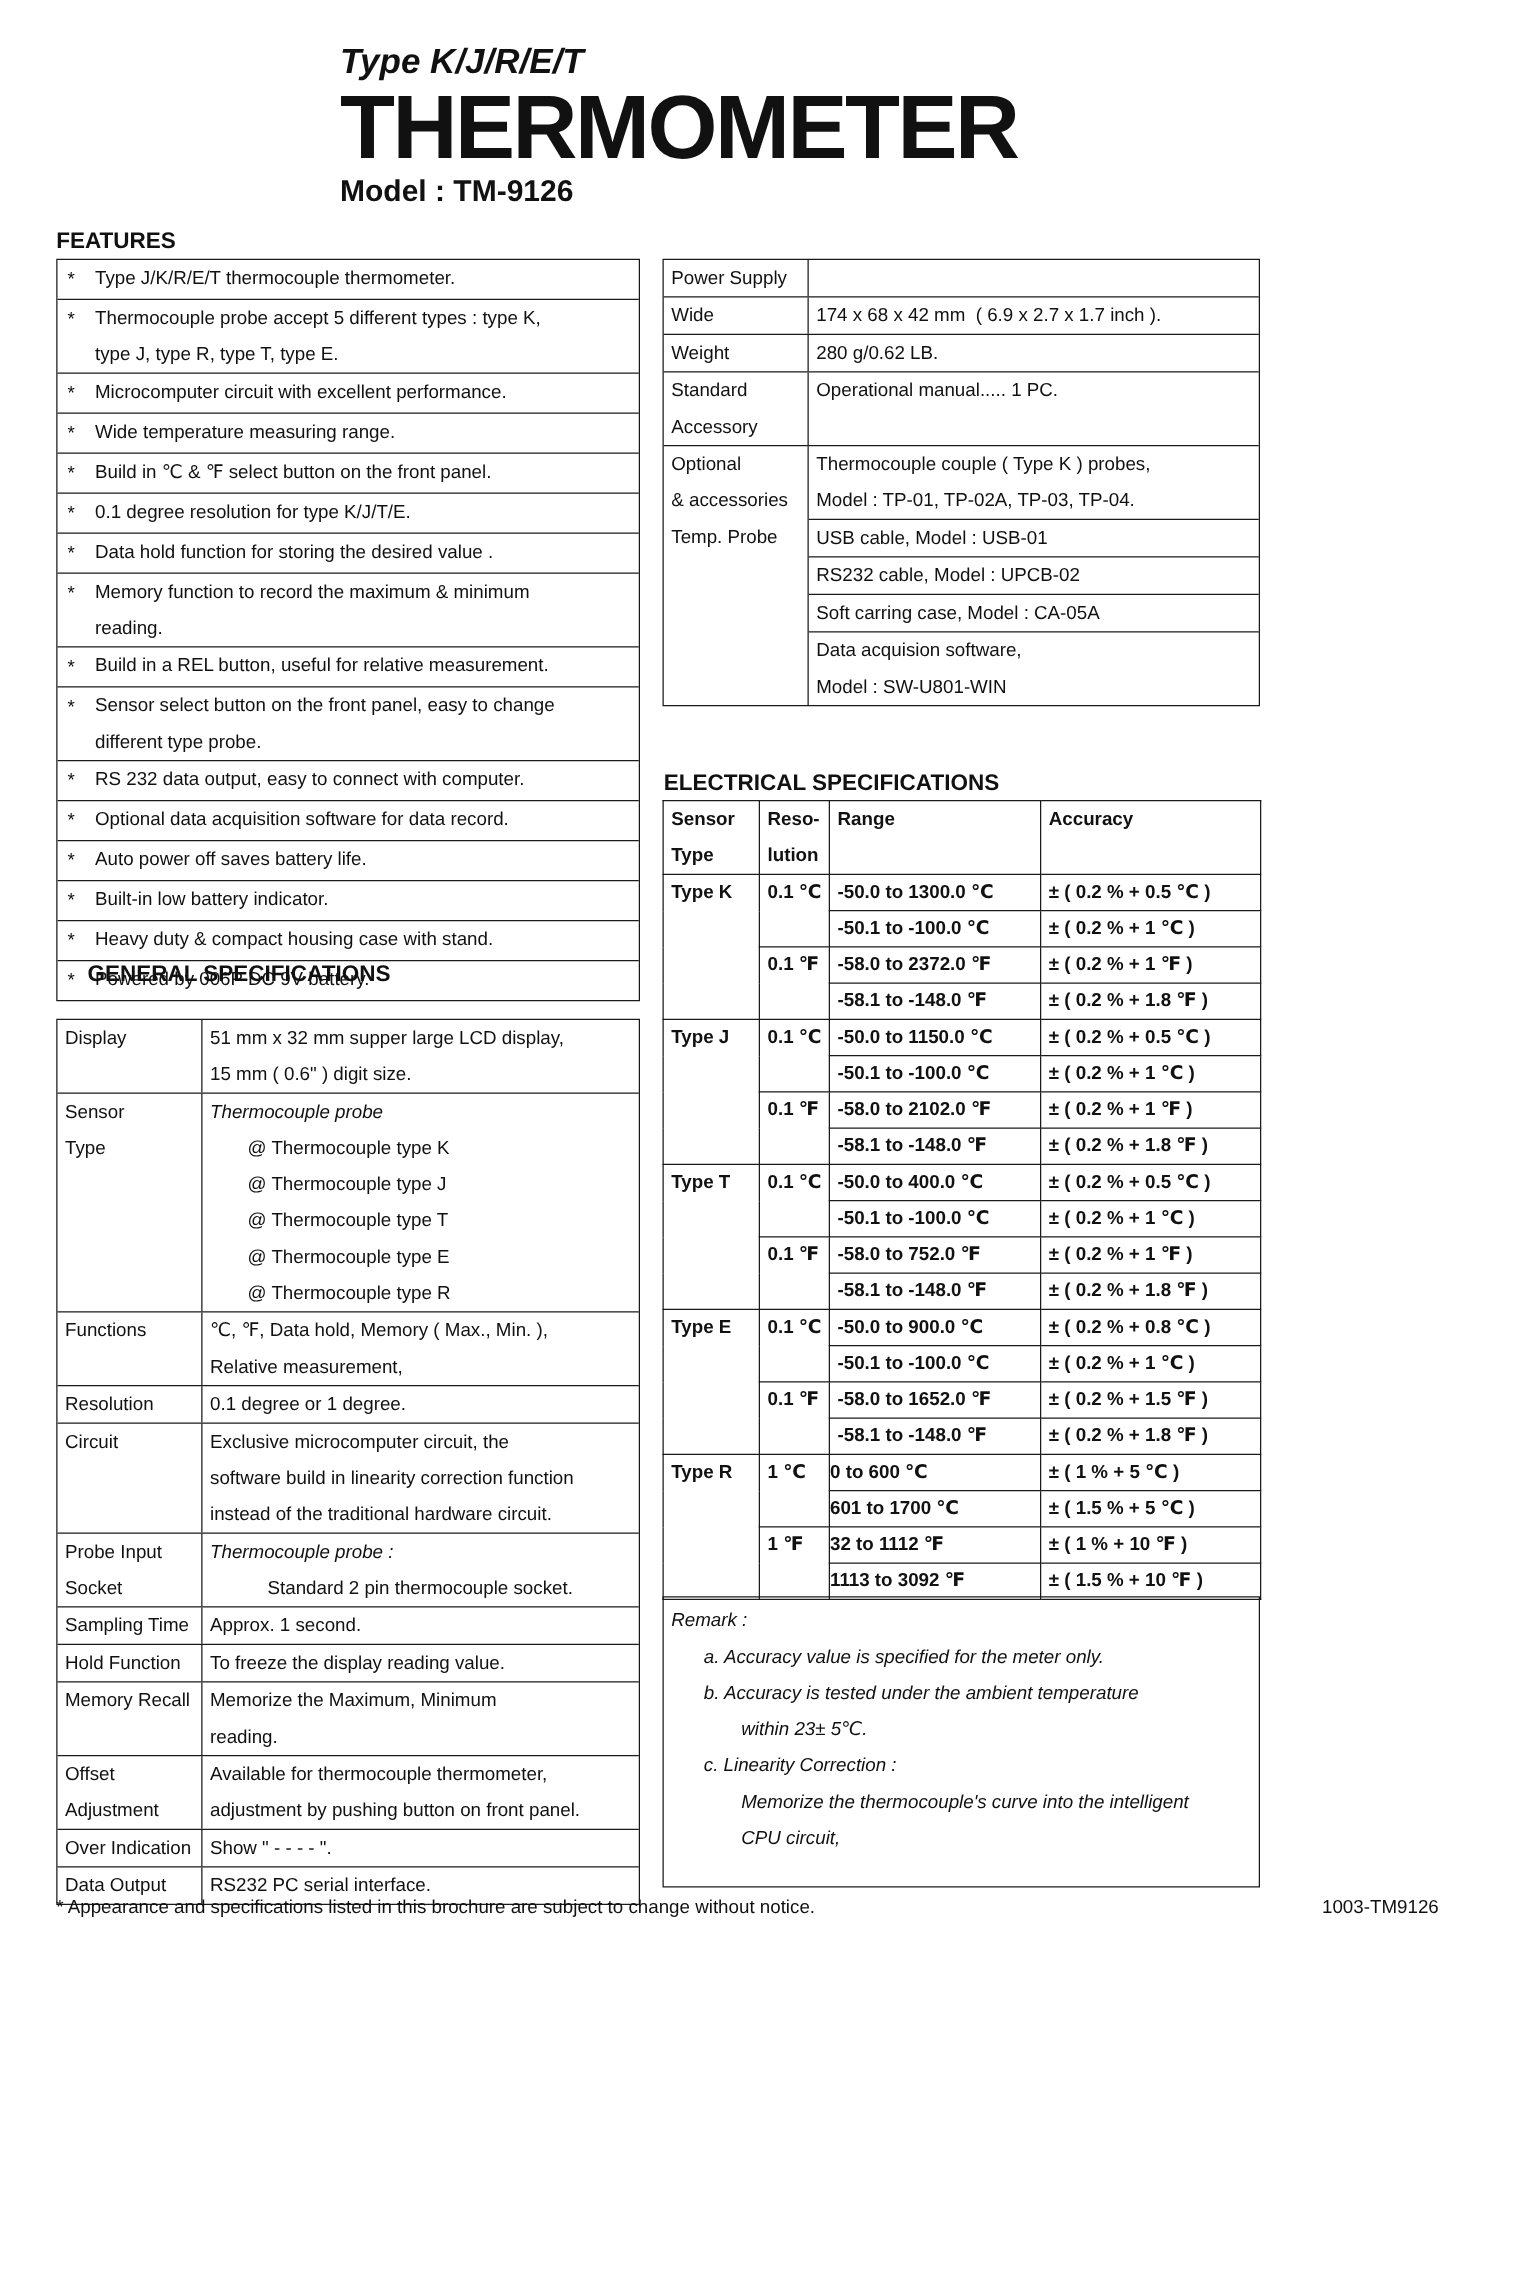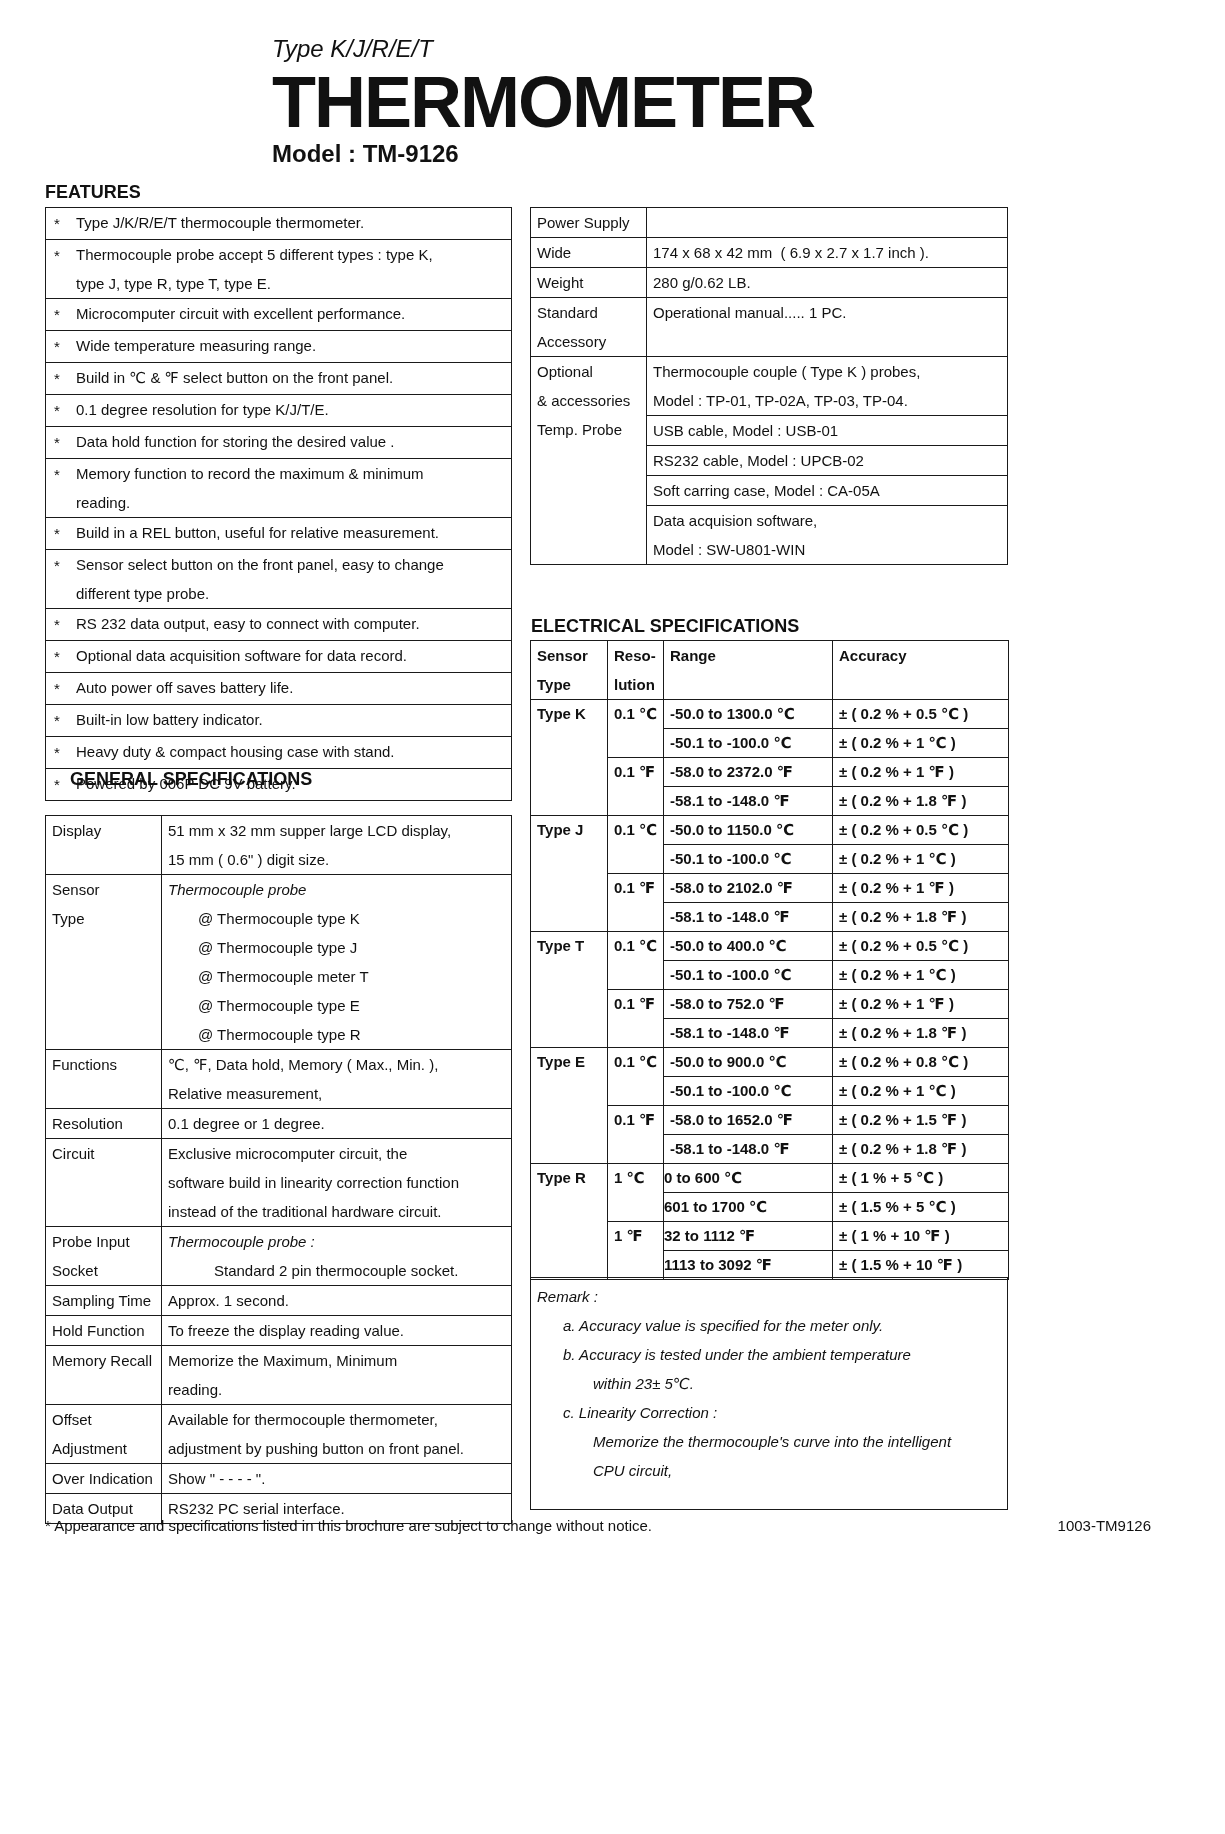--- a/index.html
+++ b/index.html
@@ -8,21 +8,21 @@
     font-family:"Liberation Sans","DejaVu Sans",sans-serif;
     color:#111; font-size:15px;
   }
   .line { height:29px; line-height:29px; white-space:pre; padding-left:6px; }
   .it { font-style:italic; }
   .ind1 { padding-left:36px; }
   .ind2 { padding-left:52px; }
 
   
   .doc-header { position:absolute; left:272px; top:32px; }
-  .type-line { font-size:24px; font-weight:normal; font-style:italic; height:34px; line-height:34px; }
+  .type-line { font-size:28px; font-weight:bold; font-style:italic; height:34px; line-height:34px; }
   .doc-title { font-size:72px; font-weight:bold; letter-spacing:-2px; height:72px; line-height:72px; }
   .model-line { font-size:24px; font-weight:bold; height:32px; line-height:32px; }
 
   .section-heading { position:absolute; font-size:18px; font-weight:bold; height:24px; line-height:24px; }
 
   
   .features-box { position:absolute; left:45px; top:207px; width:467px; border:1px solid #1a1a1a; box-sizing:border-box; }
   .feat-row { display:flex; border-bottom:1px solid #1a1a1a; }
   .feat-row:last-child { border-bottom:none; }
   .star { width:22px; padding-left:8px; line-height:31px; flex:0 0 auto; }
@@ -187,21 +187,21 @@
       <div class="spec-row">
         <div class="spec-label">
           <div class="line">Sensor</div>
           <div class="line">Type</div>
         </div>
         <div class="spec-value">
           <div class="spec-cell">
             <div class="line it">Thermocouple probe</div>
             <div class="line ind1">@ Thermocouple type K</div>
             <div class="line ind1">@ Thermocouple type J</div>
-            <div class="line ind1">@ Thermocouple meter T</div>
+            <div class="line ind1">@ Thermocouple type T</div>
             <div class="line ind1">@ Thermocouple type E</div>
             <div class="line ind1">@ Thermocouple type R</div>
           </div>
         </div>
       </div>
       <div class="spec-row">
         <div class="spec-label">
           <div class="line">Functions</div>
         </div>
         <div class="spec-value">

